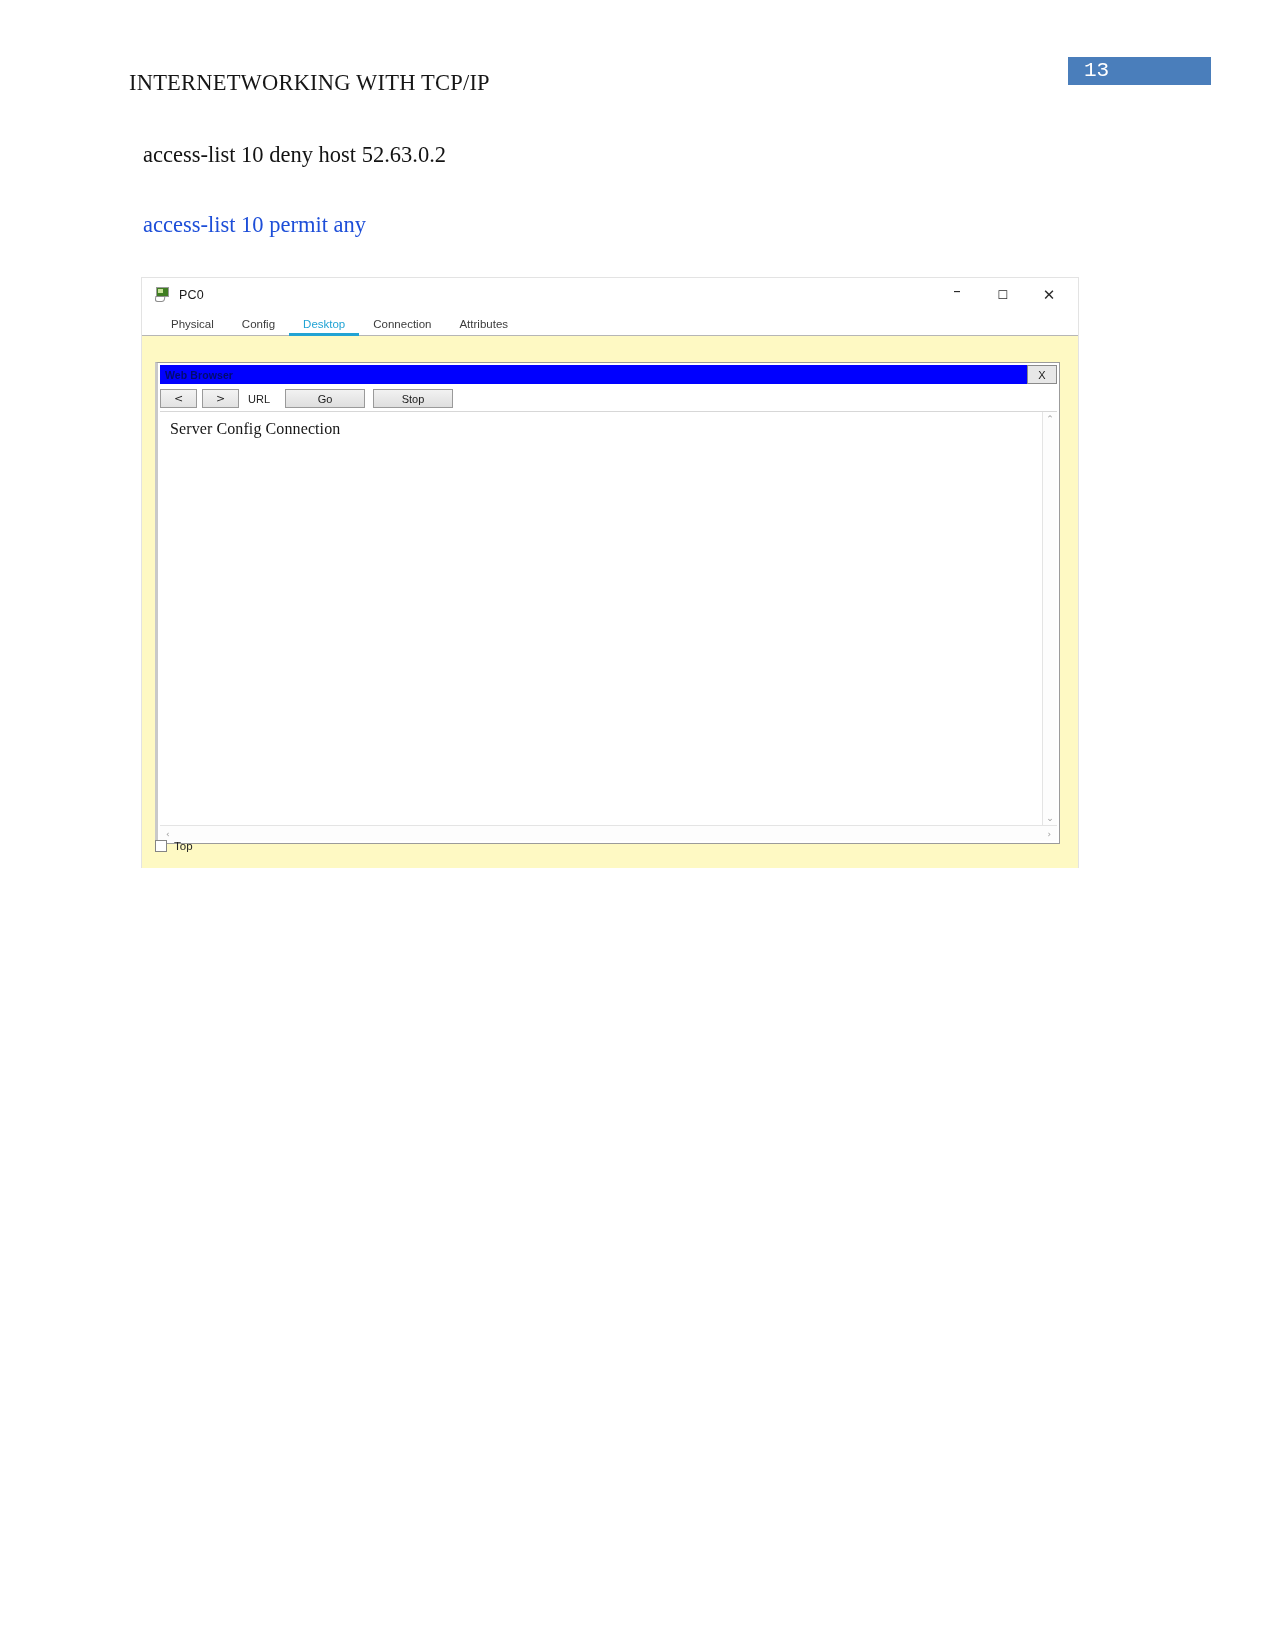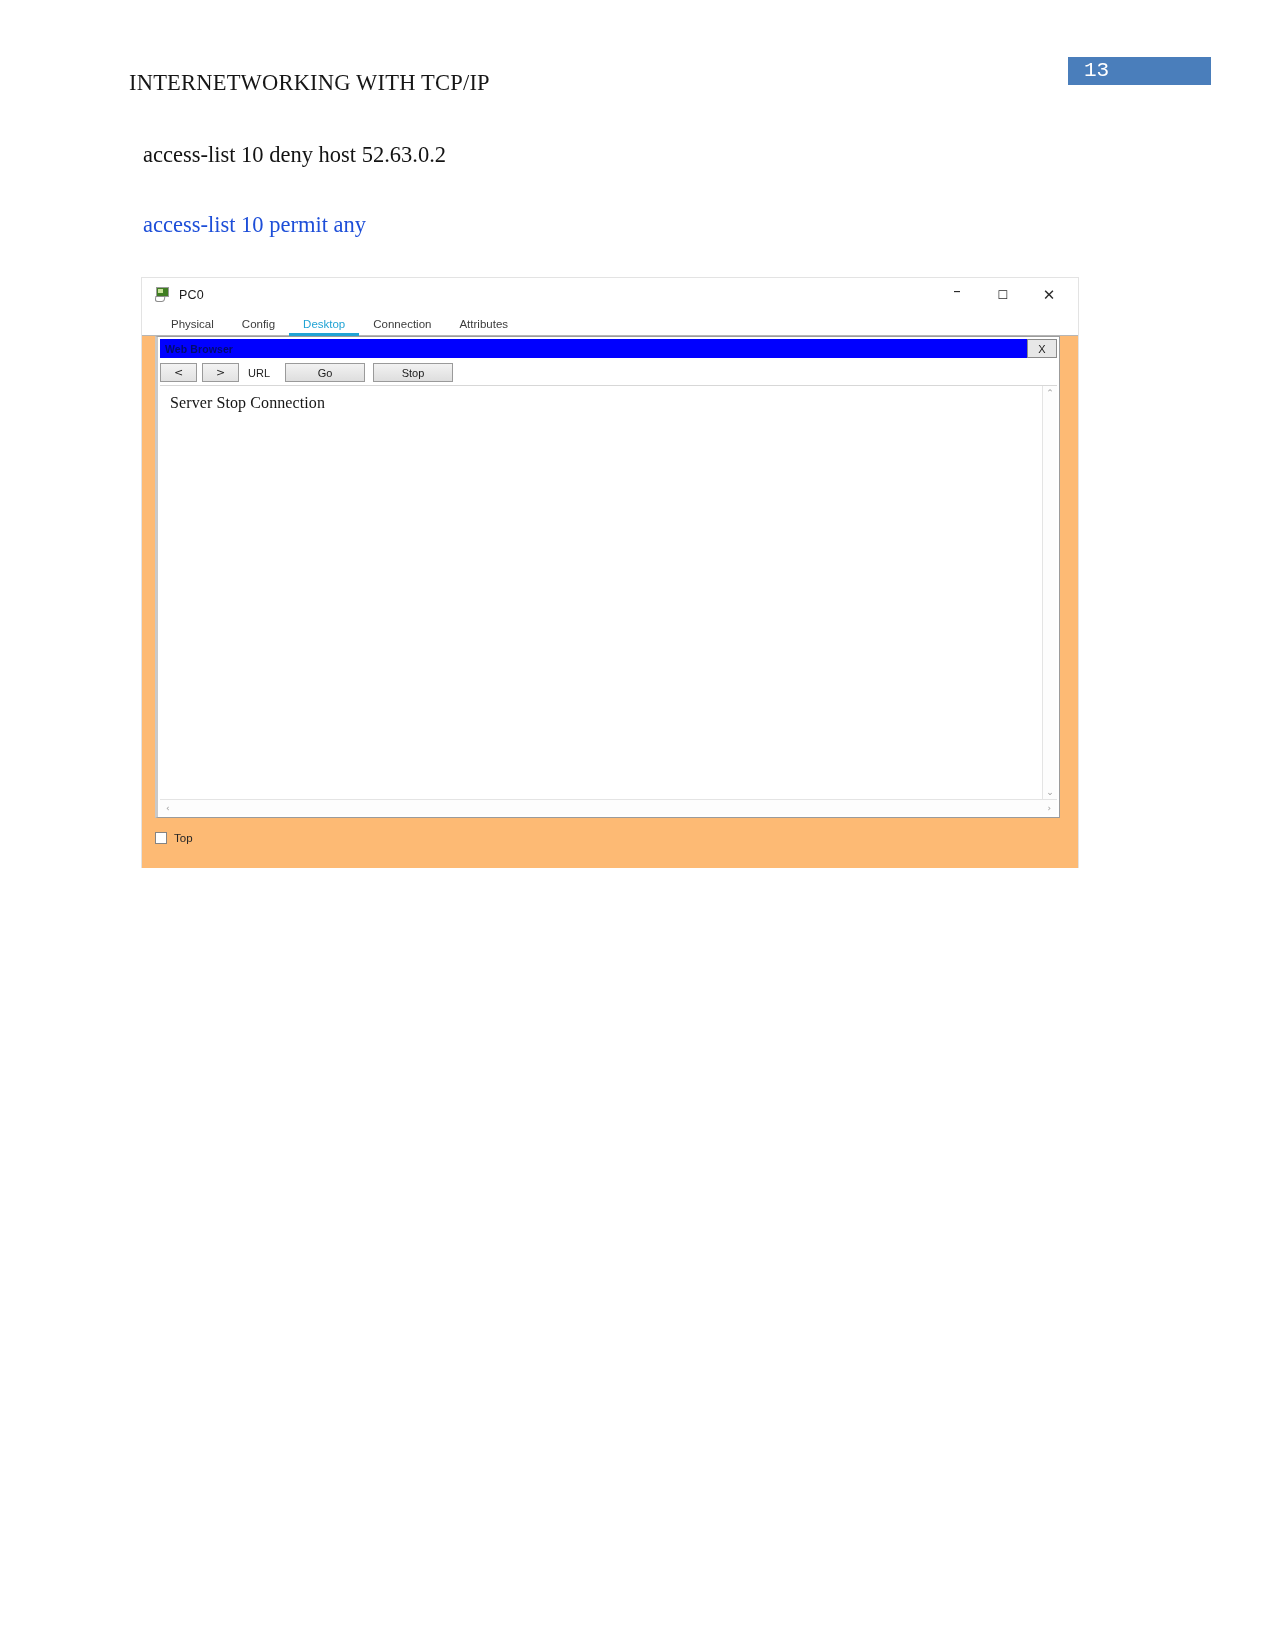--- a/index.html
+++ b/index.html
@@ -152,22 +152,22 @@
     position: absolute;
     left: 0; right: 0; bottom: 0;
     height: 3px;
     background: #21a3d4;
   }
 
   
   .pt-body {
     position: relative;
     height: 532px;
-    background: #fdba74;
-    padding: 0 11px 0 13px;
+    background: #fef9c3;
+    padding: 26px 11px 0 13px;
   }
   .browser-panel {
     position: relative;
     width: 905px;
     height: 482px;
     background: #ffffff;
     border: 1px solid #9b9b9b;
     border-left: 3px solid #c9c9c9;
     display: flex;
     flex-direction: column;
@@ -296,21 +296,21 @@
     align-items: center;
     justify-content: space-between;
     padding: 0 6px;
     flex: none;
   }
 
   
   .pt-bottom {
     position: absolute;
     left: 13px;
-    bottom: 24px;
+    bottom: 16px;
     display: flex;
     align-items: center;
   }
   .chk-box {
     width: 12px;
     height: 12px;
     border: 1px solid #848484;
     background: #ffffff;
     margin-right: 7px;
   }
@@ -364,21 +364,21 @@
       <div class="bp-navbar">
         <div class="nav-btn">&lt;</div>
         <div class="nav-btn">&gt;</div>
         <div class="nav-label">URL</div>
         <div class="act-btn">Go</div>
         <div class="act-btn">Stop</div>
       </div>
 
       <div class="bp-content">
         <div class="bp-page">
-          <div class="page-msg">Server Stop Connection</div>
+          <div class="page-msg">Server Config Connection</div>
         </div>
         <div class="vscroll">
           <div class="scroll-arrow">⌃</div>
           <div class="scroll-arrow">⌄</div>
         </div>
       </div>
 
       <div class="hscroll">
         <div class="scroll-arrow">‹</div>
         <div class="scroll-arrow">›</div>

